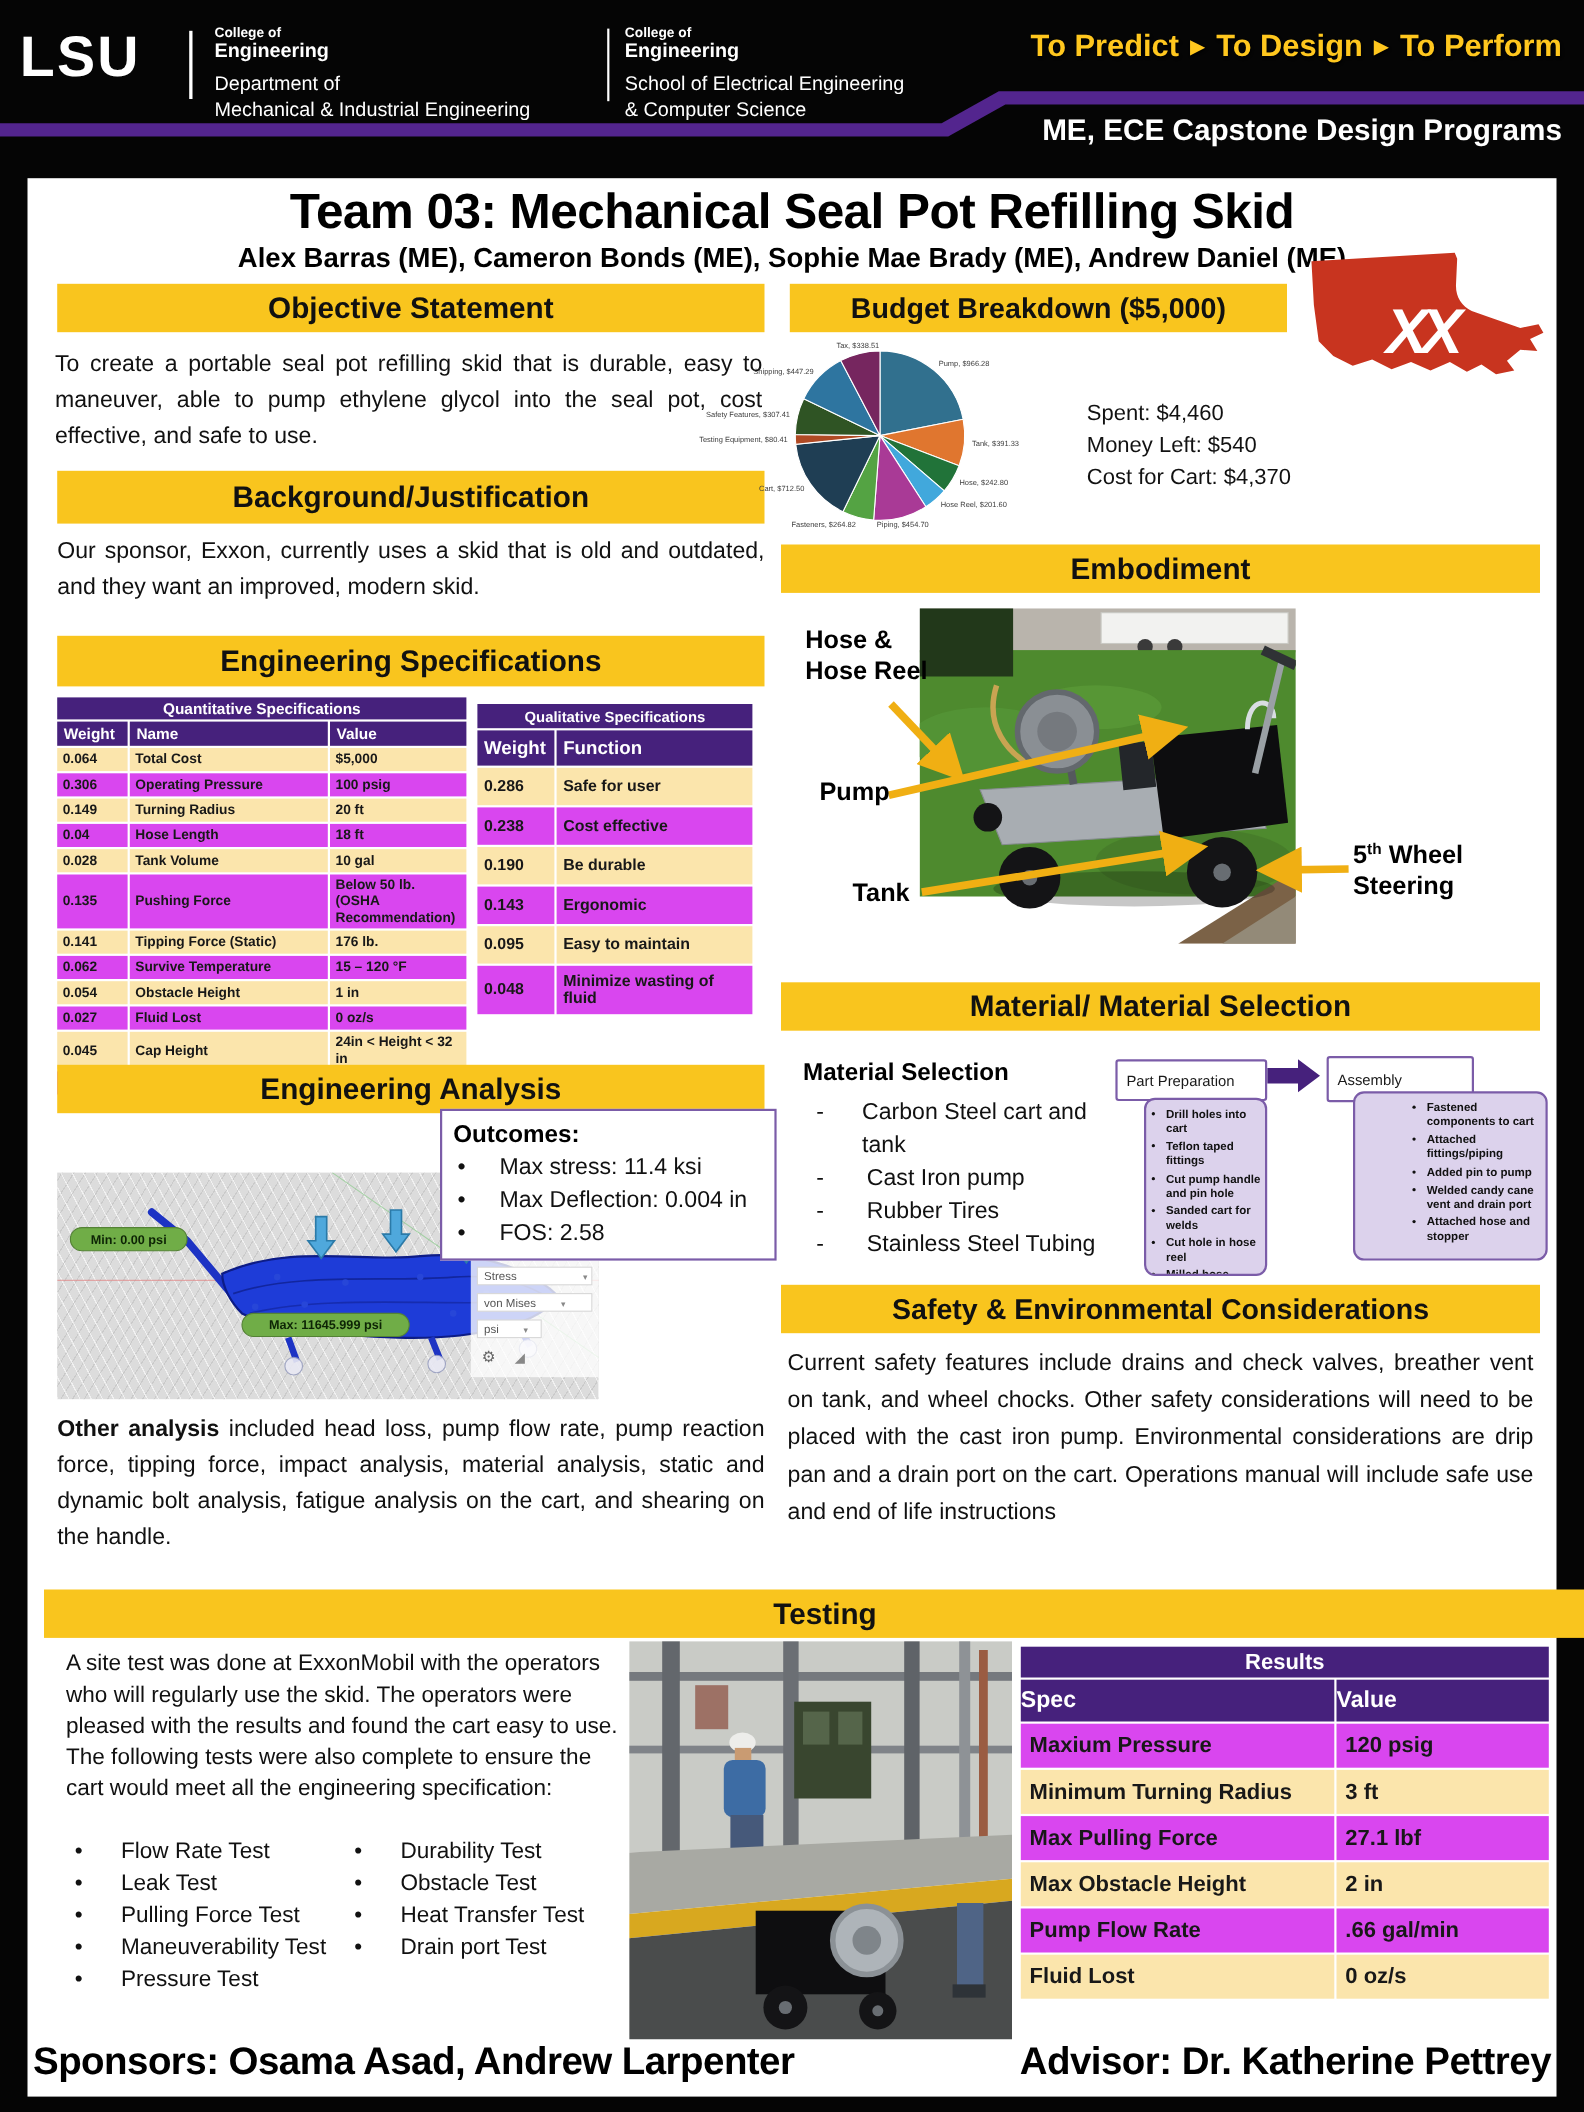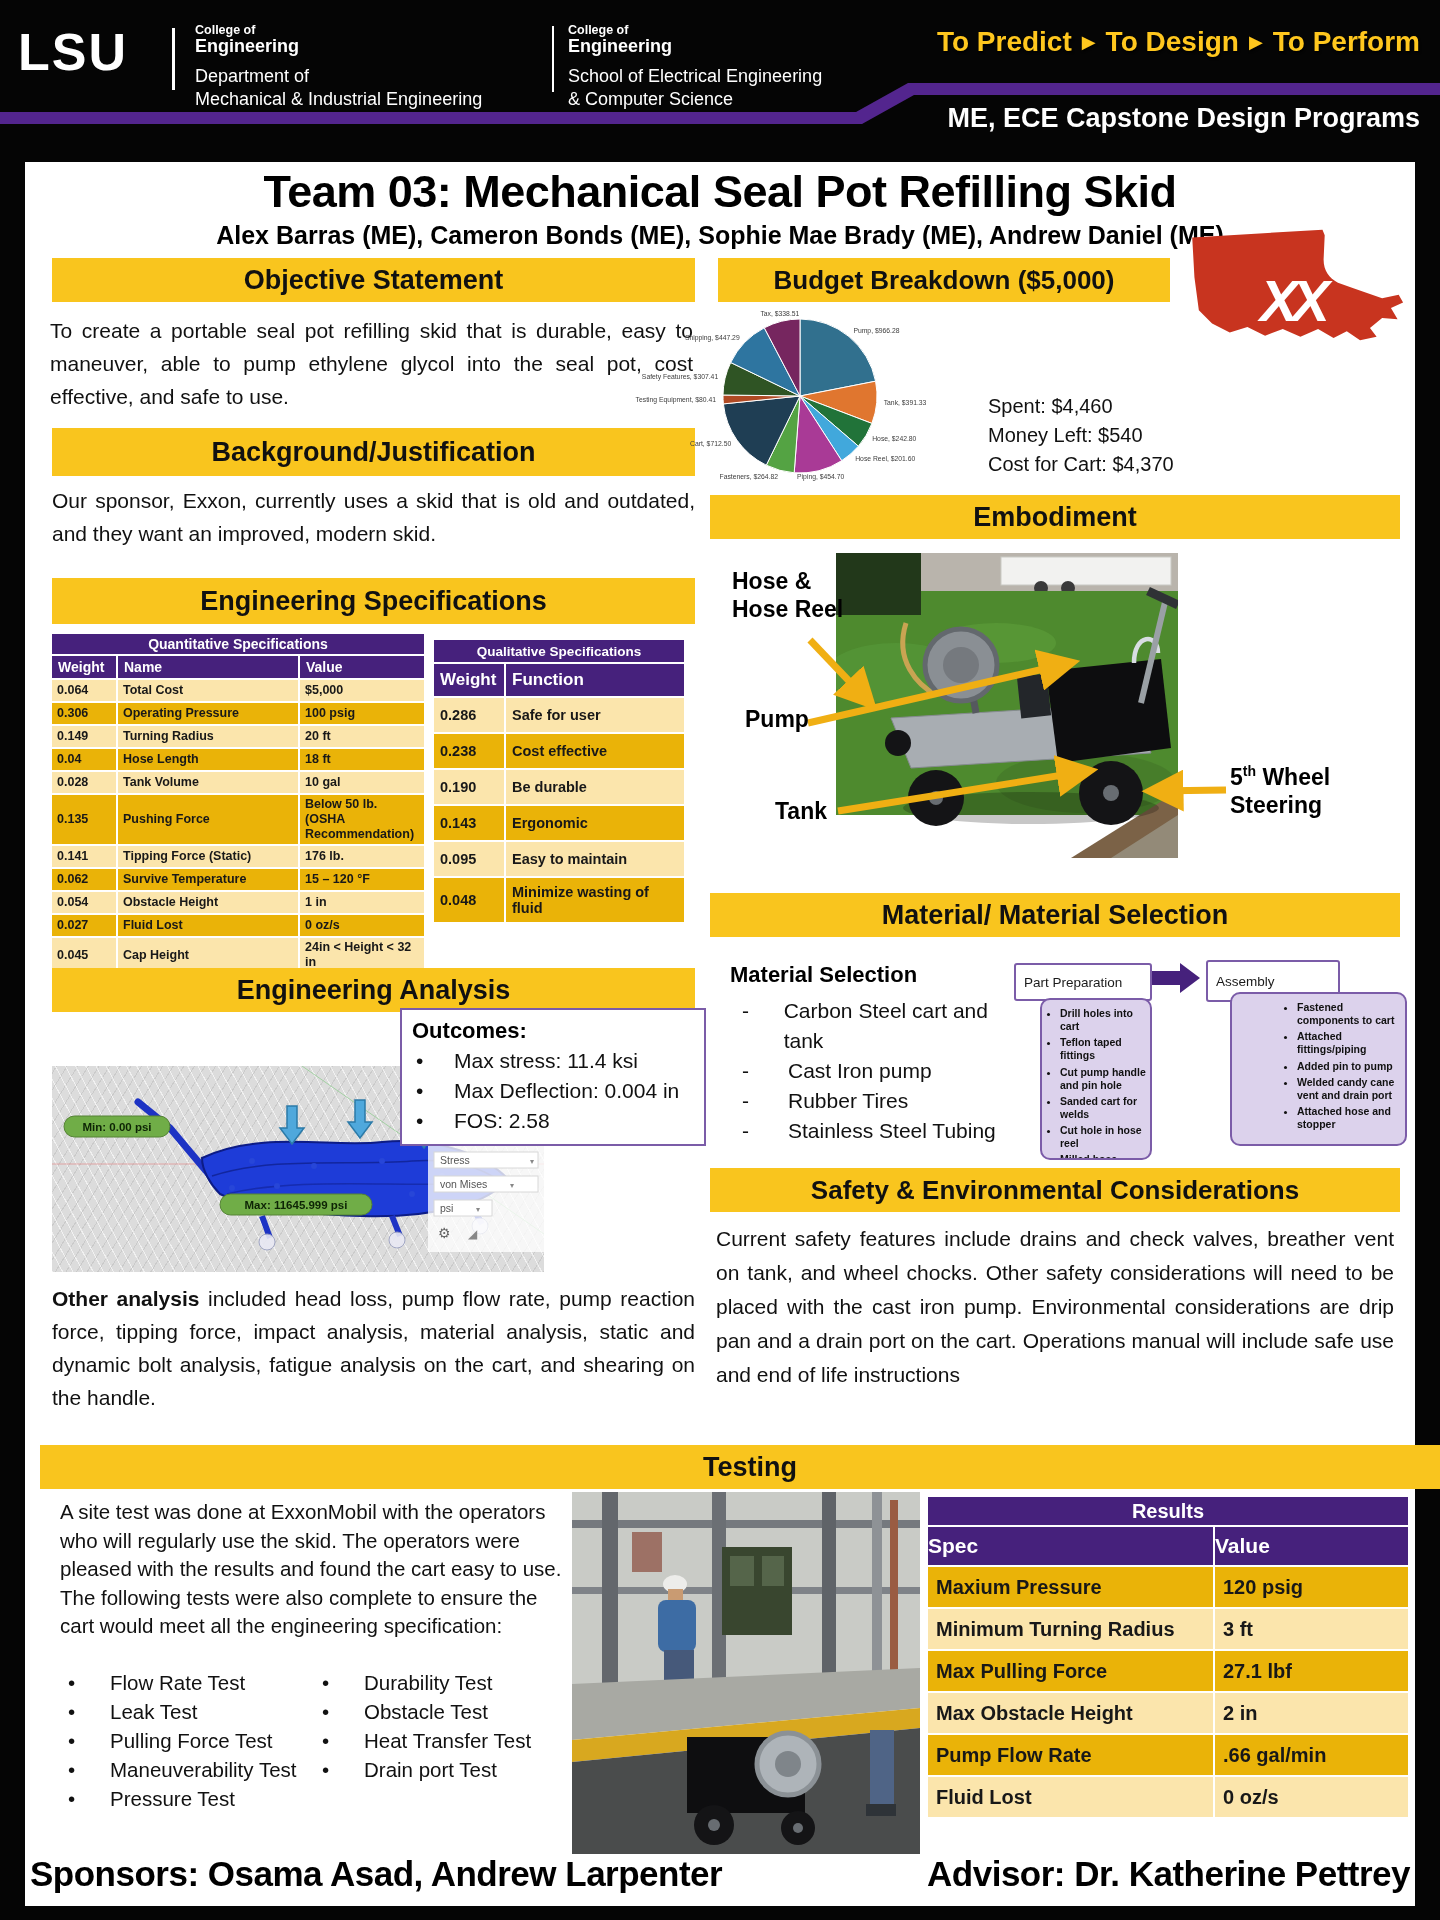--- a/index.html
+++ b/index.html
@@ -20,21 +20,21 @@
   .ybar{background:#F9C51E;display:flex;align-items:center;justify-content:center;
         font-weight:700;color:#111;font-size:27px;}
   .jtext{font-size:21px;line-height:33px;text-align:justify;color:#111;}
   .ptitle{font-size:45px;font-weight:800;color:#000;text-align:center;letter-spacing:-.5px;}
   .pauthors{font-size:25px;font-weight:700;color:#000;text-align:center;}
   
   .spec-table{display:grid;gap:2px;}
   .spec-table .t{background:#46217C;color:#fff;font-weight:700;display:flex;align-items:center;justify-content:center;grid-column:1/-1;}
   .spec-table .h{background:#46217C;color:#fff;font-weight:700;display:flex;align-items:center;padding:2px 6px;}
   .spec-table .c{display:flex;align-items:center;color:#181818;font-weight:700;}
-  .rowA{background:#FBE5AC;} .rowB{background:#eab308;}
+  .rowA{background:#FBE5AC;} .rowB{background:#d946ef;}
   #quant-table .t{height:20px;font-size:14px;}
   #quant-table .h{font-size:14px;height:18px;}
   #quant-table .c{padding:2px 5px;font-size:12.5px;line-height:15px;min-height:17px;}
   #qual-table .t{height:22px;font-size:13.5px;}
   #qual-table .h{font-size:17px;height:28px;}
   #qual-table .c{padding:6px 6px;font-size:14.5px;min-height:22px;}
   #results-table .t{height:28px;font-size:20px;}
   #results-table .h{font-size:21px;height:34px;padding-left:0;}
   #results-table .c{padding:2px 8px;font-size:20px;font-weight:600;min-height:36px;}
   
@@ -281,21 +281,21 @@
       <path d="M175,106 L98.4,113.9 A77,77 0 0 1 98.0,105.0 Z" fill="#B04A24" stroke="#fff" stroke-width="1"></path>
       <text x="91.1" y="111.8" font-size="6.8" fill="#3d3d3d" text-anchor="end">Testing Equipment, $80.41</text>
       <path d="M175,106 L98.0,105.0 A77,77 0 0 1 105.7,72.5 Z" fill="#2F5424" stroke="#fff" stroke-width="1"></path>
       <text x="93.2" y="88.7" font-size="6.8" fill="#3d3d3d" text-anchor="end">Safety Features, $307.41</text>
       <path d="M175,106 L105.7,72.5 A77,77 0 0 1 139.3,37.8 Z" fill="#2E75A0" stroke="#fff" stroke-width="1"></path>
       <text x="114.7" y="49.6" font-size="6.8" fill="#3d3d3d" text-anchor="end">Shipping, $447.29</text>
       <path d="M175,106 L139.3,37.8 A77,77 0 0 1 175.0,29.0 Z" fill="#76265F" stroke="#fff" stroke-width="1"></path>
       <text x="154.9" y="26.4" font-size="6.8" fill="#3d3d3d" text-anchor="middle">Tax, $338.51</text>
     </svg>
 
-  <div class="abs" id="budget-summary" style="left:988px;top:362px;font-size:20px;line-height:29px;color:#111;margin-top:30px;">
+  <div class="abs" id="budget-summary" style="left:988px;top:362px;font-size:20px;line-height:29px;color:#111;">
       <div>Spent: $4,460</div>
       <div>Money Left: $540</div>
       <div>Cost for Cart: $4,370</div>
     </div>
 
   <svg class="abs" style="left:1185px;top:222px;" width="222" height="138" viewBox="0 0 200 125">
     <path d="M6,14 L124,7 L126,12 L125,34 C125,44 130,51 138,55 L152,60 L178,69 L193,66 L197,73 L186,78 L192,88 L178,87 L167,96 L173,104 L158,107 L146,99 L134,105 L120,97 L104,104 L88,97 L72,103 L56,95 L40,100 L24,92 L12,80 L8,50 Z" fill="#C8341F"></path>
     <text x="96" y="90" text-anchor="middle" font-size="52" font-weight="bold" font-style="italic" fill="#ffffff" letter-spacing="-6">XX</text>
   </svg>
 

